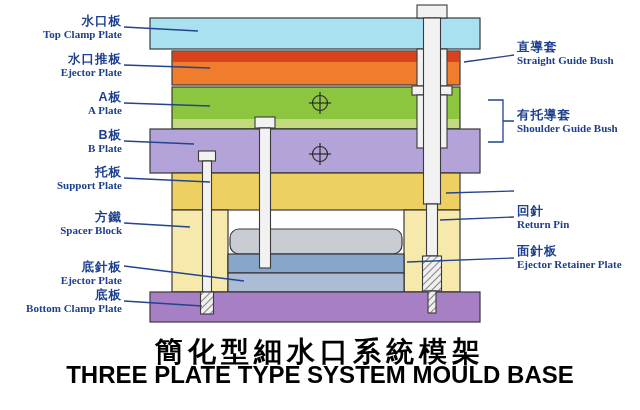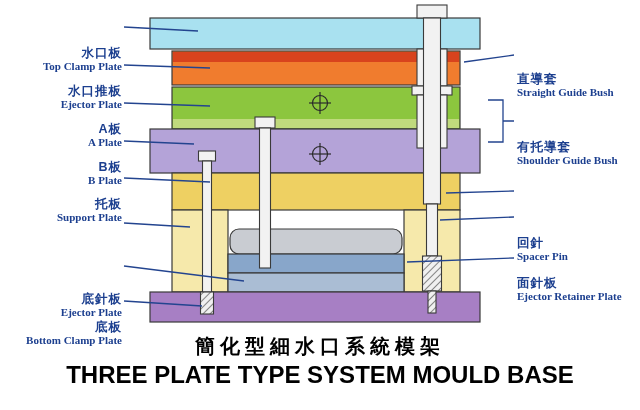--- a/index.html
+++ b/index.html
@@ -13,26 +13,26 @@
 
   .plate { stroke: var(--outline, #3a3a3a); stroke-width: 1.2; }
   .band  { stroke: none; }
   .pin   { stroke: var(--outline, #3a3a3a); stroke-width: 1.1; }
   .leader { stroke: var(--leader, #23448f); stroke-width: 1.3; fill: none; }
   .crosshair { stroke: #2b2b2b; stroke-width: 1.2; fill: none; }
 
   .label { position: absolute; color: var(--label, #1c3f8f); }
   .label.left  { right: 518px; text-align: right; white-space: nowrap; }
   .label.right { left: 517px;  text-align: left;  white-space: nowrap; }
-  .label .cn { font-size: 12.5px; font-weight: bold; letter-spacing: 1px; line-height: 14px; margin-top: 32px; }
+  .label .cn { font-size: 12.5px; font-weight: bold; letter-spacing: 1px; line-height: 14px; }
   .label .en { font-family: "Liberation Serif", serif; font-size: 11px; font-weight: bold; line-height: 13px; }
 
   .title-cn {
     position: absolute; top: 333px; left: 0; right: 0; text-align: center;
-    color: var(--title, #000); font-size: 20px; font-weight: bold; letter-spacing: 5px;
+    color: var(--title, #000); font-size: 28px; font-weight: bold; letter-spacing: 5px;
   }
   .title-en {
     position: absolute; top: 361px; left: 0; right: 0; text-align: center;
     color: var(--title, #000); font-size: 24px; font-weight: bold;
   }
 </style>
 </head>
 <body>
 
 <div class="stage">
@@ -124,40 +124,44 @@
     <div class="en">A Plate</div>
   </div>
   <div class="label left" style="top:128px">
     <div class="cn">B板</div>
     <div class="en">B Plate</div>
   </div>
   <div class="label left" style="top:165px">
     <div class="cn">托板</div>
     <div class="en">Support Plate</div>
   </div>
+  <div class="label left" style="top:210px">
+    <div class="cn">方鐵</div>
+    <div class="en">Spacer Block</div>
+  </div>
   <div class="label left" style="top:260px">
     <div class="cn">底針板</div>
     <div class="en">Ejector Plate</div>
   </div>
   <div class="label left" style="top:288px">
     <div class="cn">底板</div>
     <div class="en">Bottom Clamp Plate</div>
   </div>
 
   <div class="label right" style="top:108px">
     <div class="cn">有托導套</div>
     <div class="en">Shoulder Guide Bush</div>
   </div>
   <div class="label right" style="top:40px">
     <div class="cn">直導套</div>
     <div class="en">Straight Guide Bush</div>
   </div>
   <div class="label right" style="top:204px">
     <div class="cn">回針</div>
-    <div class="en">Spacer Pin</div>
+    <div class="en">Return Pin</div>
   </div>
   <div class="label right" style="top:244px">
     <div class="cn">面針板</div>
     <div class="en">Ejector Retainer Plate</div>
   </div>
 
   <div class="title-cn">簡化型細水口系統模架</div>
   <div class="title-en">THREE PLATE TYPE SYSTEM MOULD BASE</div>
 
 </div>

